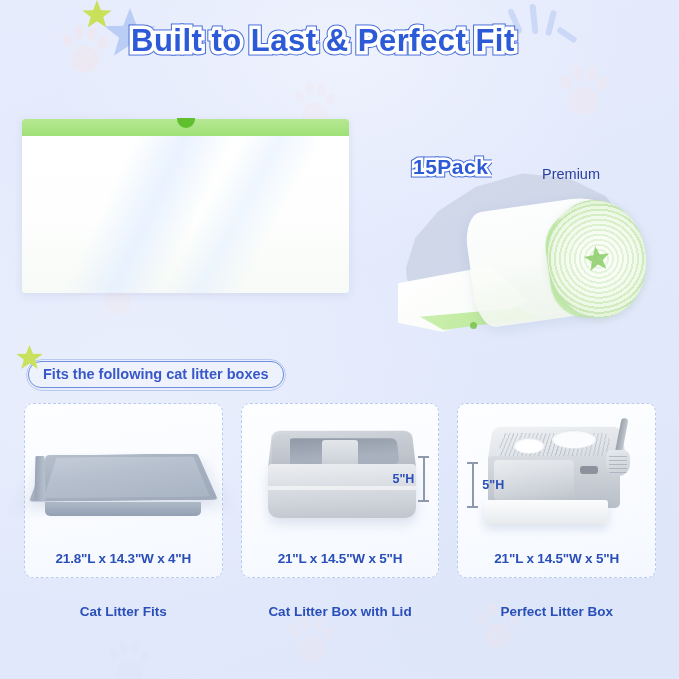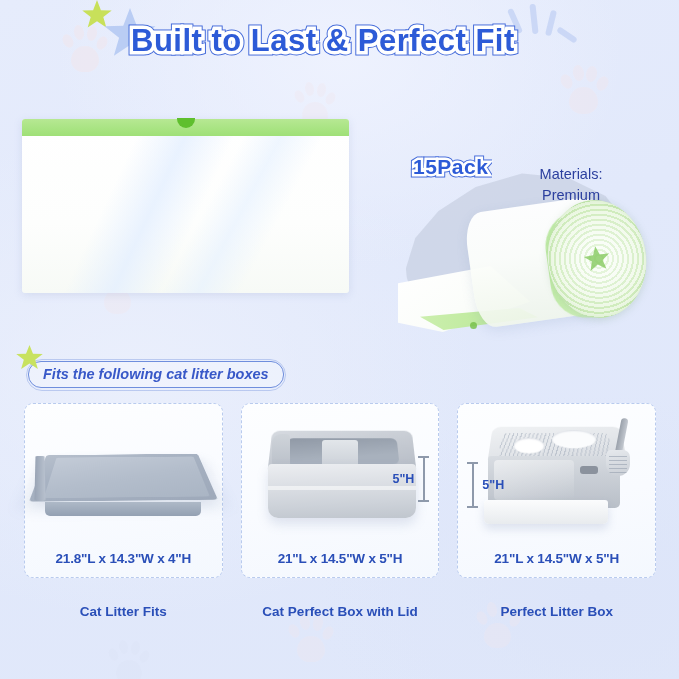--- a/index.html
+++ b/index.html
@@ -152,21 +152,20 @@
     position:relative;
     display:inline-block;
     padding:4px 14px 5px;
     border:1.6px solid #6f8edd;
     border-radius:13px;
     background:rgba(255,255,255,.28);
     color:#3858c8;
     font-size:14.5px;
     font-weight:bold;
     white-space:nowrap;
-    font-style:italic;
   }
   .banner-pill::before{
     content:"";
     position:absolute; inset:-3.5px;
     border:1.4px solid #93abe6;
     border-radius:17px;
     opacity:.55;
   }
   #banner-star{ left:16px; top:345px; width:27px; height:26px; background:#c8e260; z-index:3; }
 
@@ -444,21 +443,20 @@
 </div>
 
 <div class="bubble-wrap" id="pack-badge-wrap">
   <div class="bubble-outline" style="-webkit-text-stroke:7px #3a63d8;">15Pack</div>
   <div class="bubble-mid" style="-webkit-text-stroke:5px #ffffff;">15Pack</div>
   <div class="bubble-fill">15Pack</div>
 </div>
 
 <div style="position:absolute; left:516px; top:164px; width:110px; text-align:center;
             font-size:14.5px; color:#2b3f9e; line-height:1.42;">
-  <div>Materials:</div>
   <div>Premium</div>
 </div>
 
 <div class="star soft" id="banner-star" style="position:absolute;"></div>
 <div class="banner-wrap">
   <span class="banner-pill">Fits the following cat litter boxes</span>
 </div>
 
 <div class="cards">
 
@@ -518,15 +516,15 @@
           <span class="c b"></span>
       </span>
       <span>5"H</span>
     </div>
     <div class="card-dim">21"L x 14.5"W x 5"H</div>
   </div>
 </div>
 
 <div class="captions">
   <div class="caption">Cat Litter Fits</div>
-  <div class="caption">Cat Perfect Box with Lid</div>
+  <div class="caption">Cat Litter Box with Lid</div>
   <div class="caption">Perfect Litter Box</div>
 </div>
 
 </body></html>

